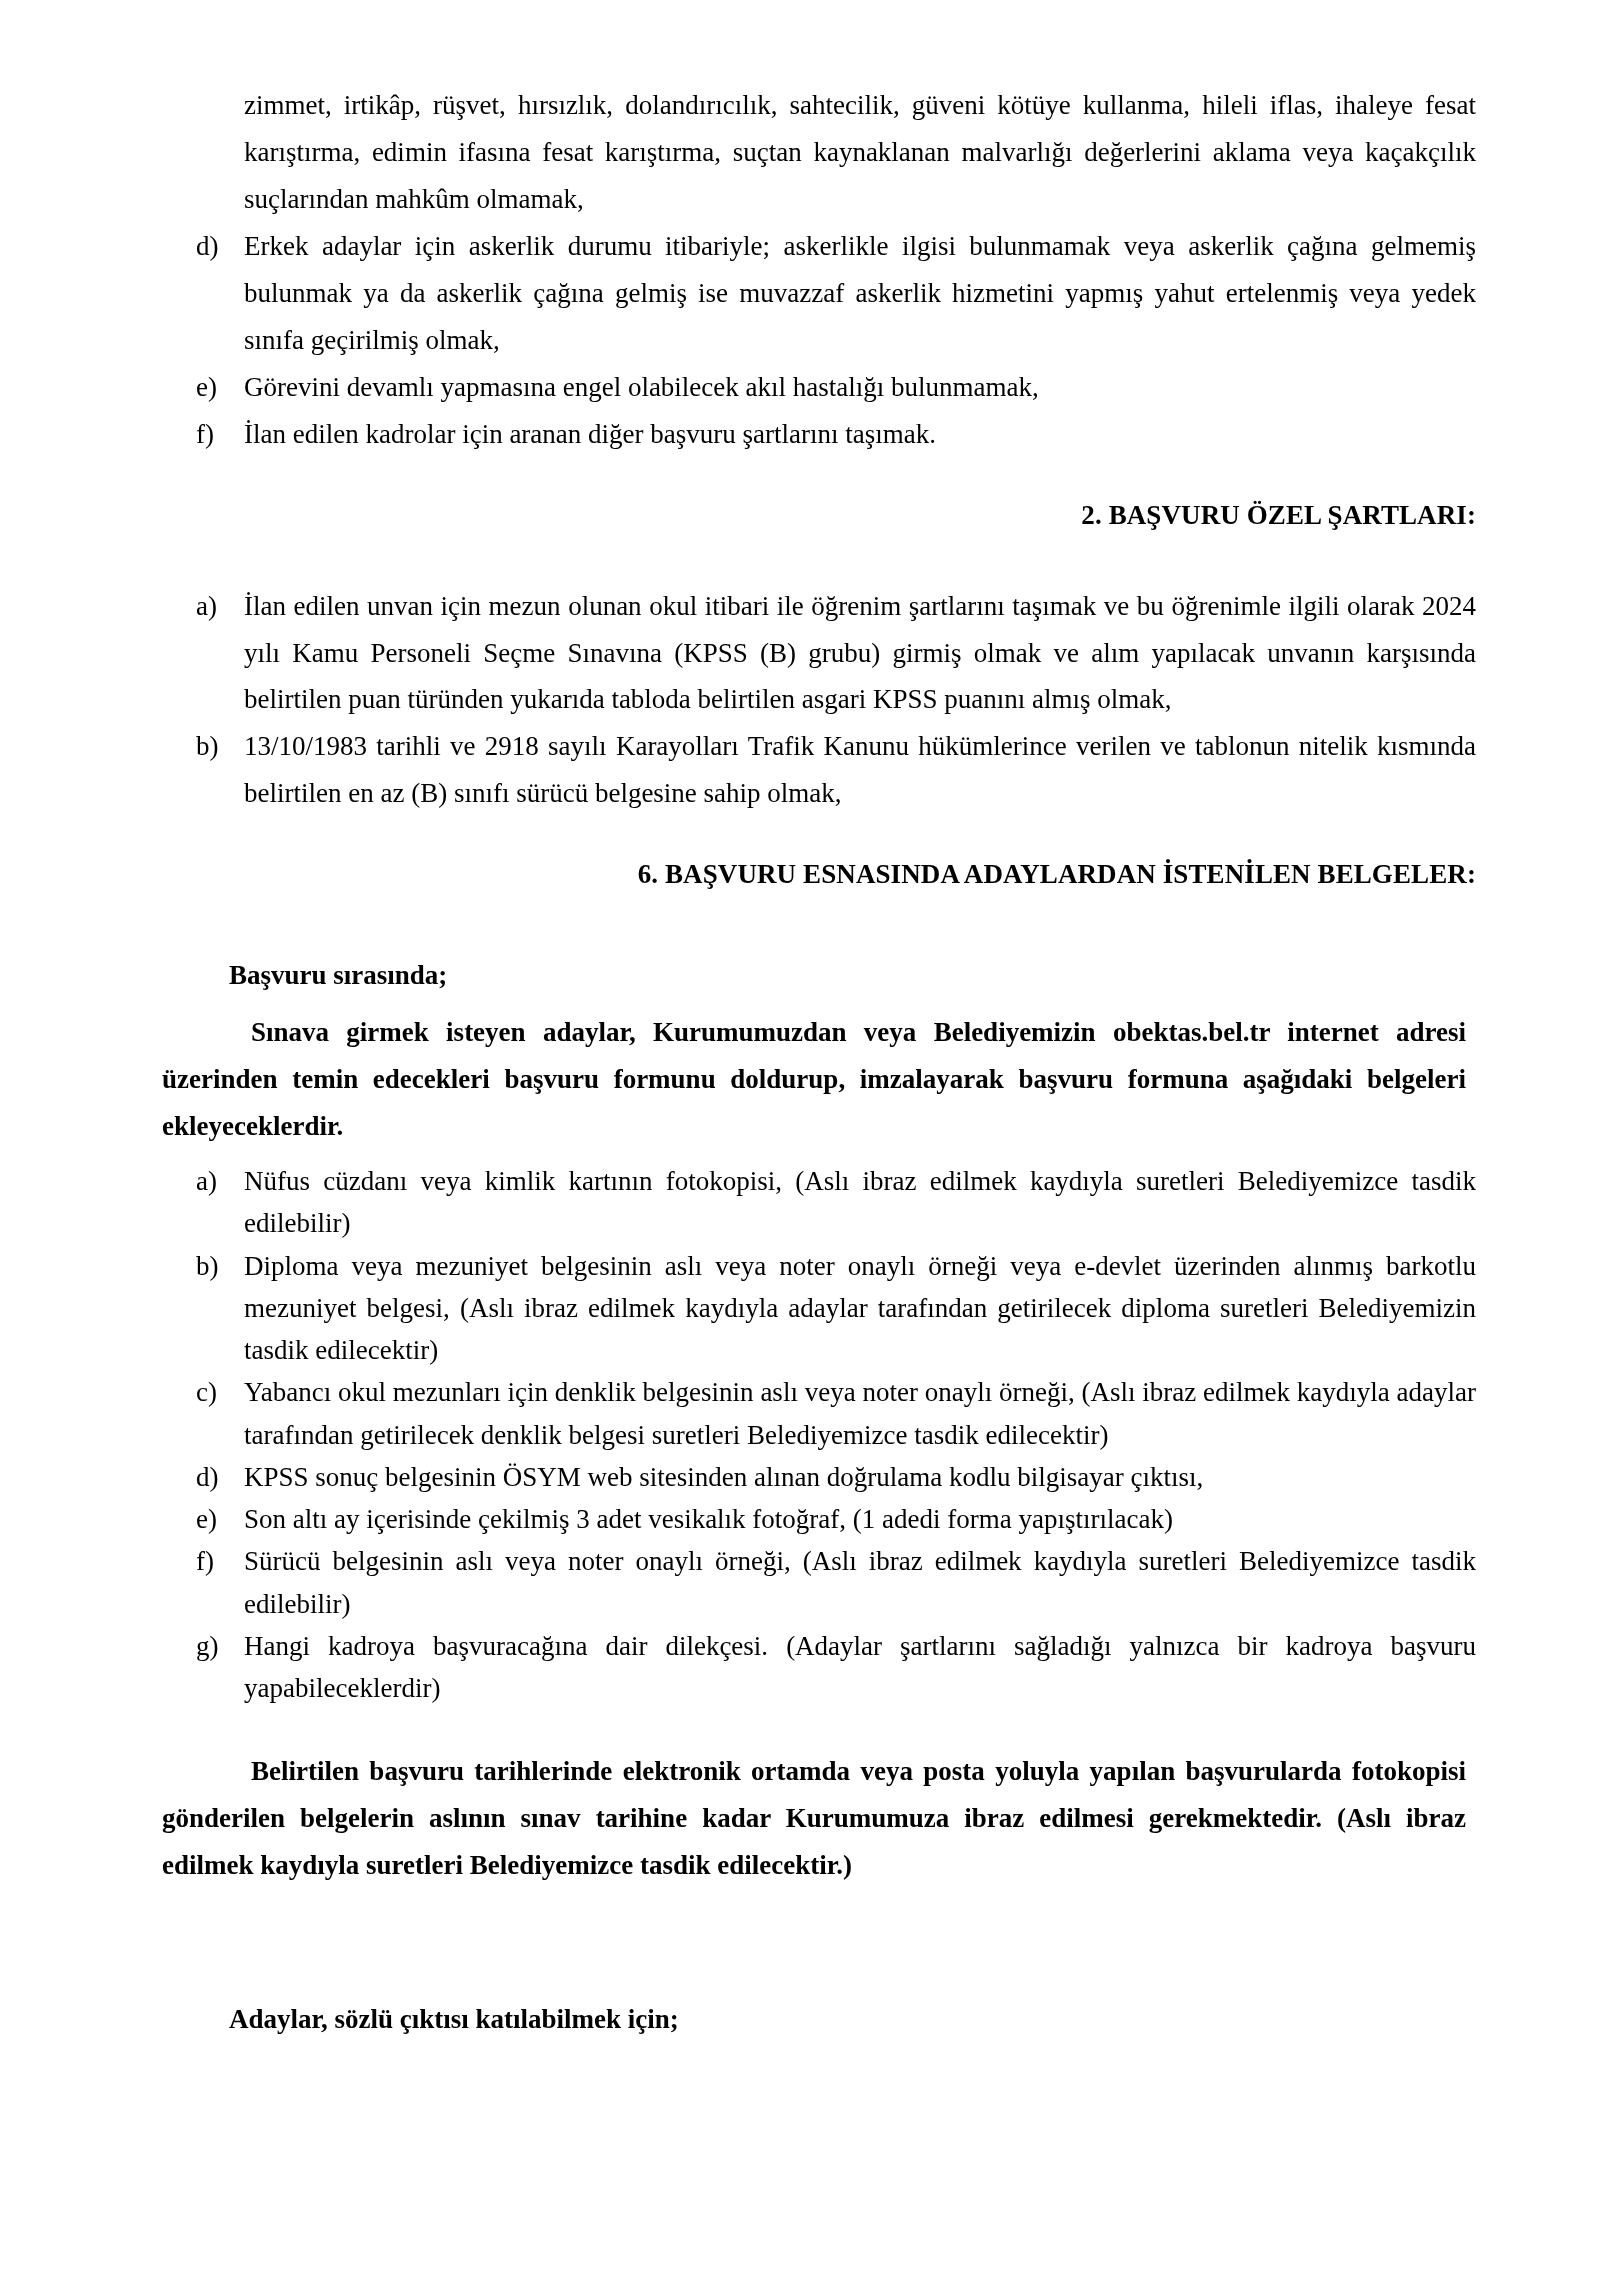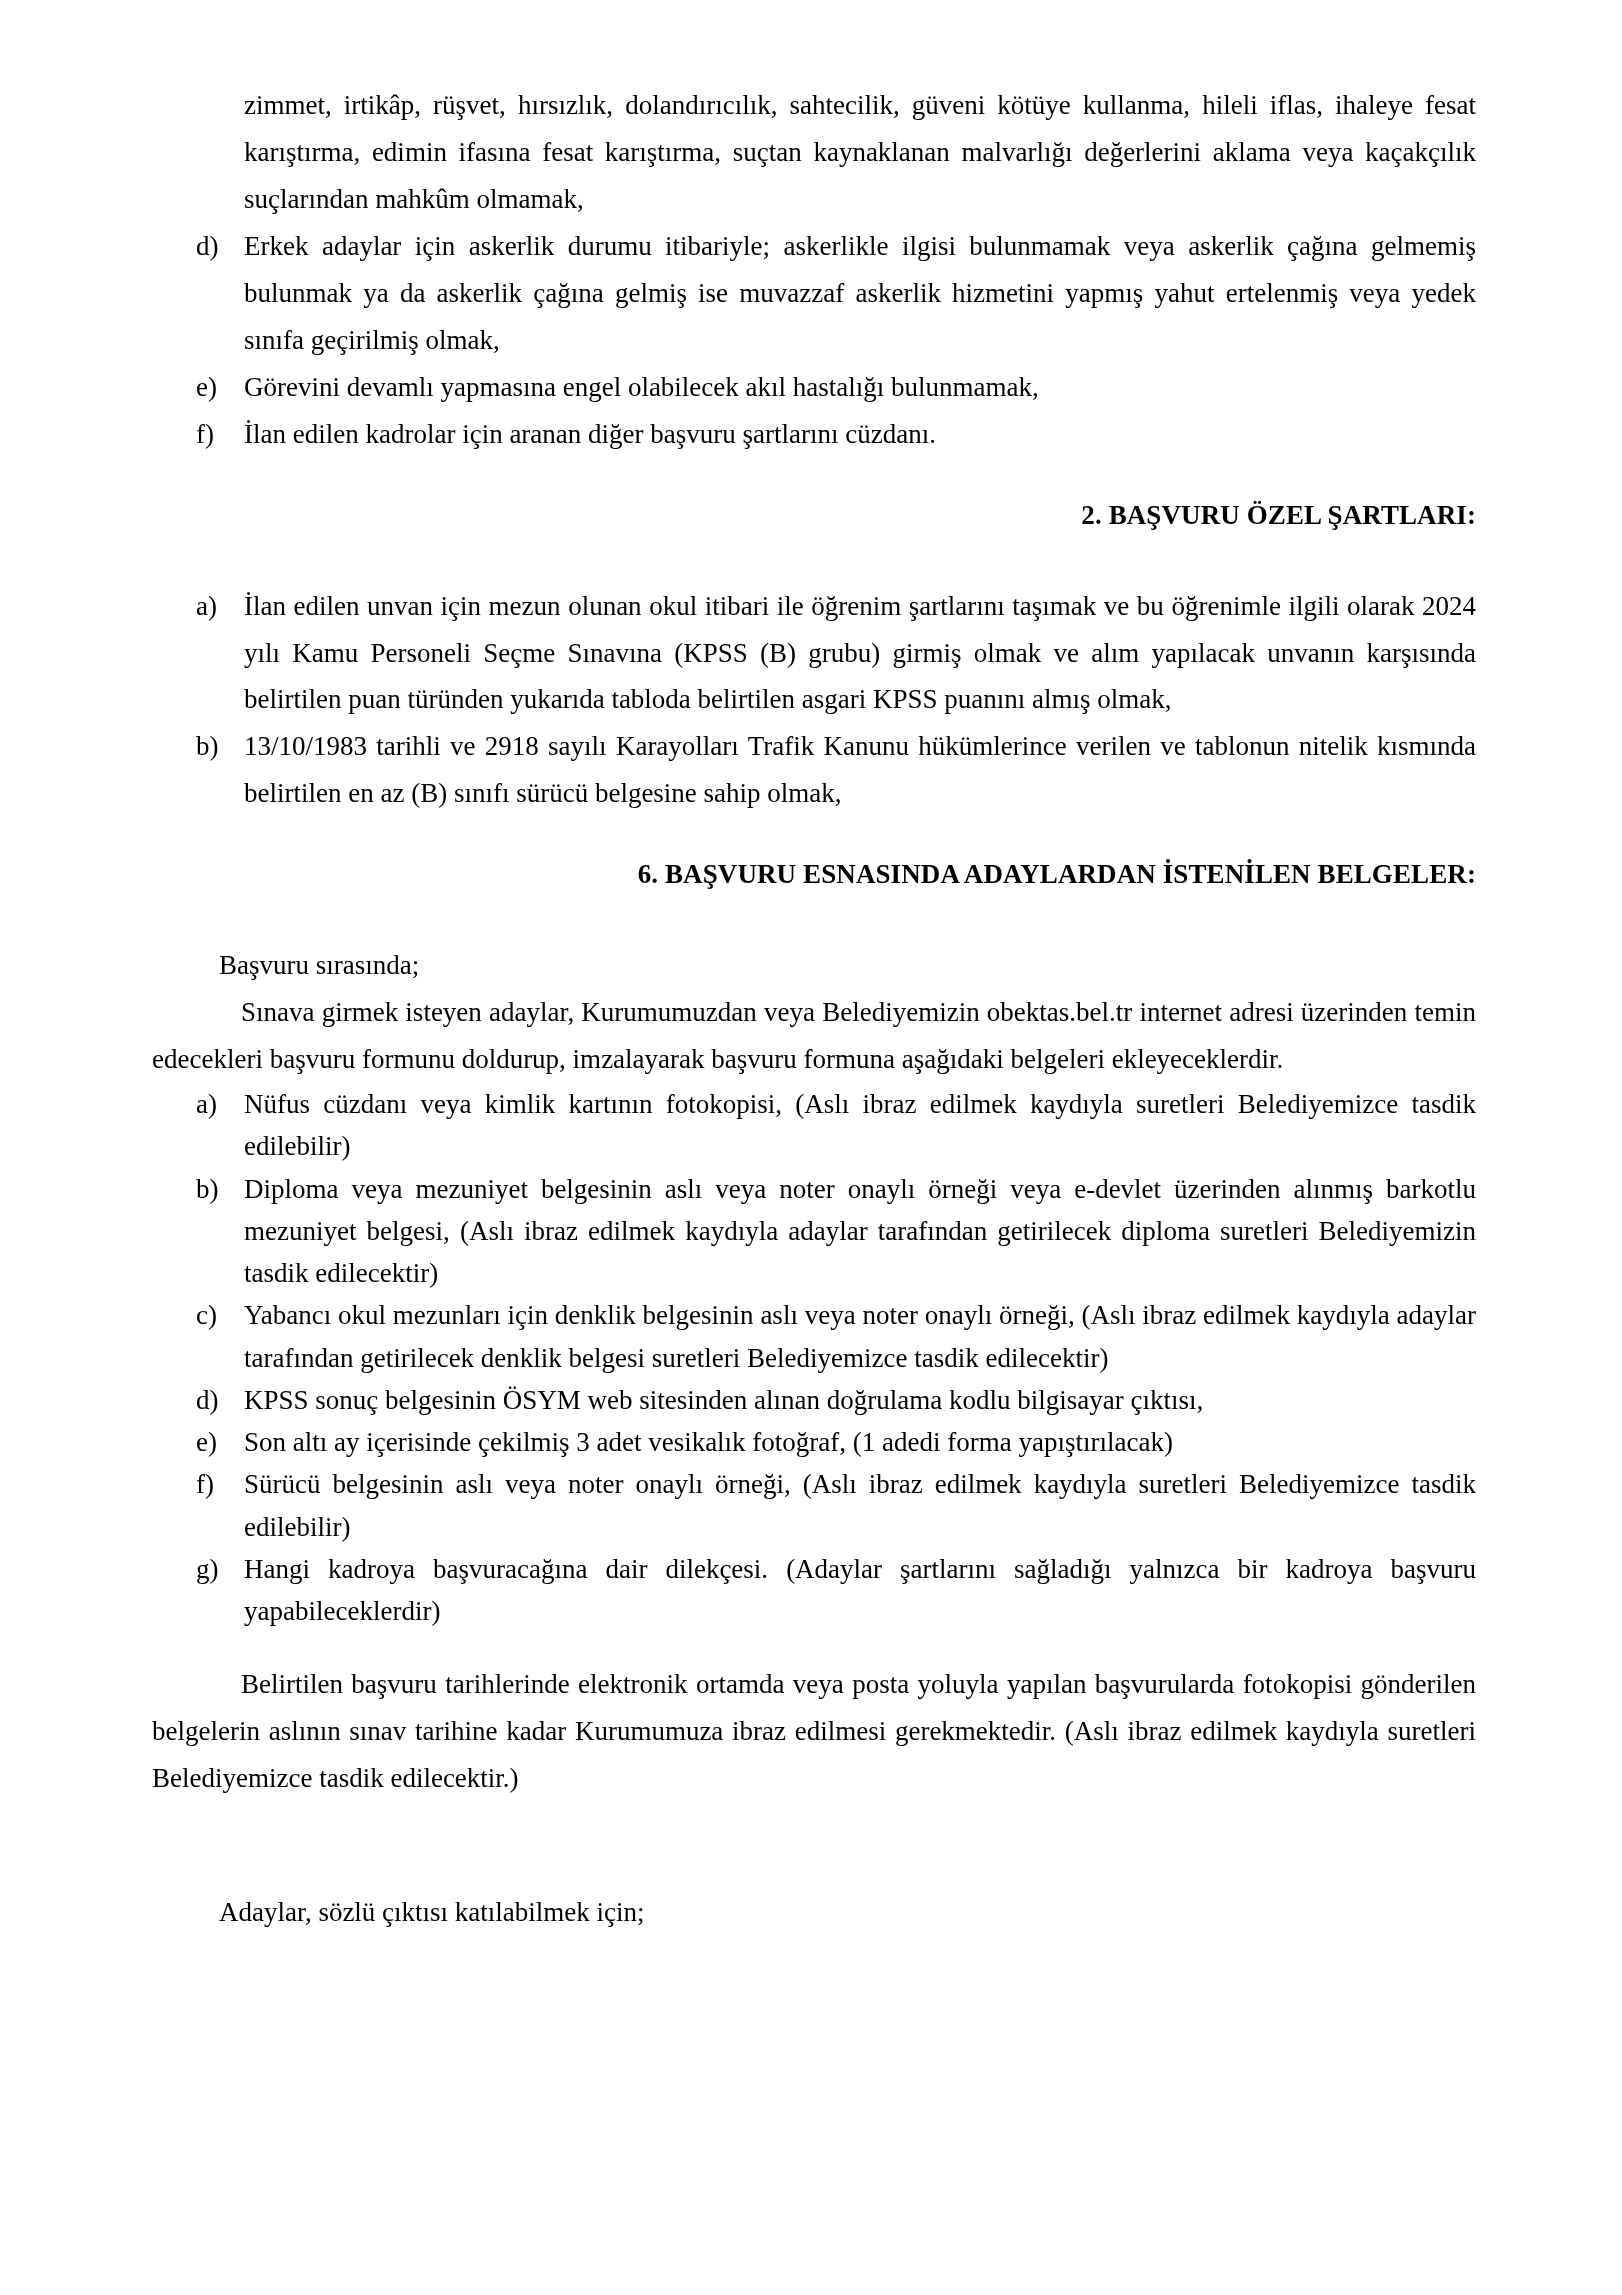--- a/index.html
+++ b/index.html
@@ -26,22 +26,23 @@
     top: 82px;
     width: 1324px;
   }
 
   
   .para {
     font-size: 27px;
     line-height: 1.74;
     text-align: justify;
     text-justify: inter-word;
-    margin: 0;
+    margin: 10px;
     hyphens: none;
+    font-weight: bold;
   }
   .indent-first {
     text-indent: 89px;
   }
   .indent-block {
     padding-left: 67px;
   }
 
   
   .heading {
@@ -105,21 +106,21 @@
       <li>
         <span class="marker">d)</span>
         <span class="itext">Erkek adaylar için askerlik durumu itibariyle; askerlikle ilgisi bulunmamak veya askerlik çağına gelmemiş bulunmak ya da askerlik çağına gelmiş ise muvazzaf askerlik hizmetini yapmış yahut ertelenmiş veya yedek sınıfa geçirilmiş olmak,</span>
       </li>
       <li>
         <span class="marker">e)</span>
         <span class="itext">Görevini devamlı yapmasına engel olabilecek akıl hastalığı bulunmamak,</span>
       </li>
       <li>
         <span class="marker">f)</span>
-        <span class="itext">İlan edilen kadrolar için aranan diğer başvuru şartlarını cüzdanı.</span>
+        <span class="itext">İlan edilen kadrolar için aranan diğer başvuru şartlarını taşımak.</span>
       </li>
     </ul>
 
     <div class="gap-lg"></div>
 
     <h2 class="heading">2. BAŞVURU ÖZEL ŞARTLARI:</h2>
 
     <div class="gap-xl"></div>
 
     <ul class="alist">

